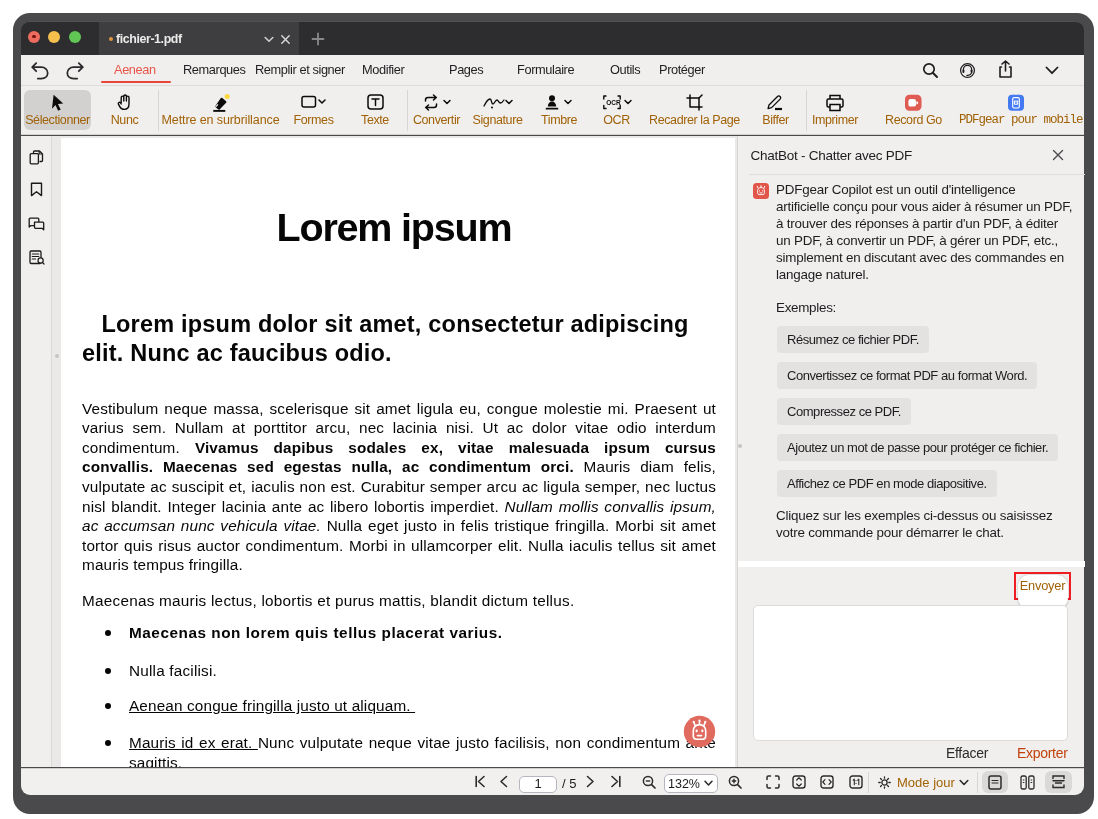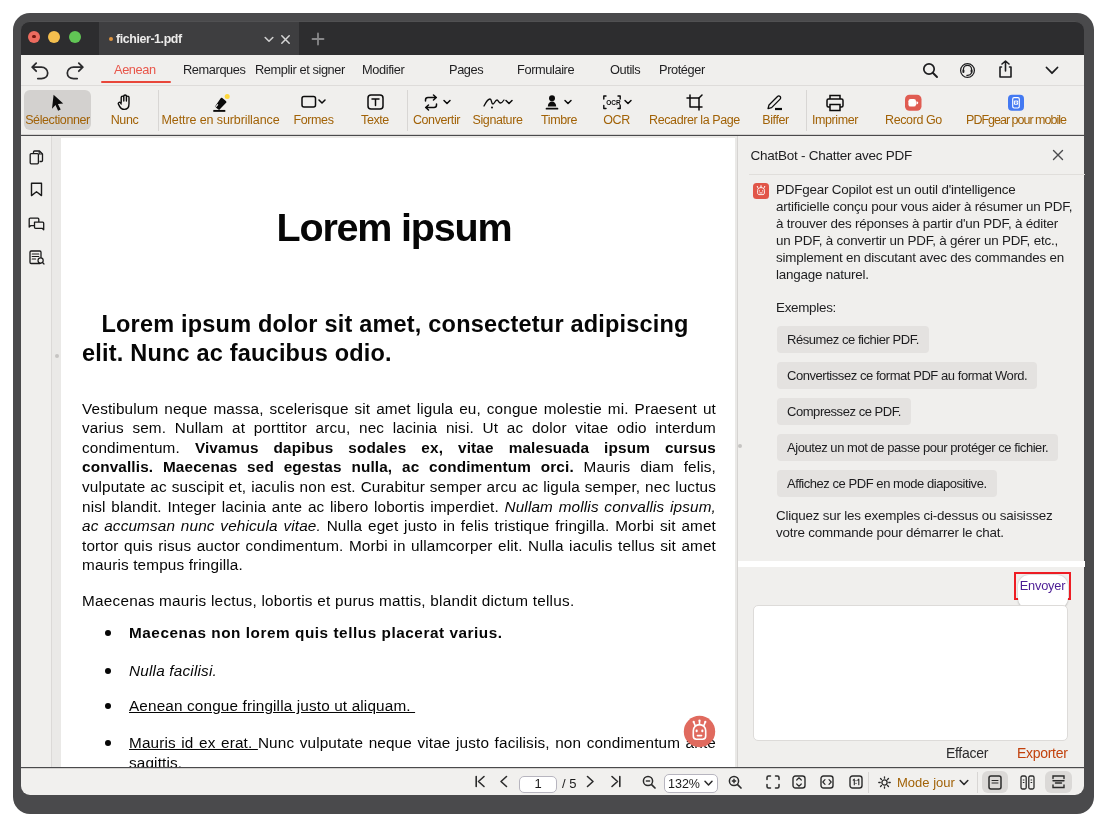--- a/index.html
+++ b/index.html
@@ -238,21 +238,21 @@
   </div>
   <div class="tbtn" style="left:938px; width:114px; letter-spacing:-0.55px;">
     <div class="ico">
         <svg style="margin:0 auto;" width="16" height="17" viewBox="0 0 16 17">
           <rect x="0" y="0.8" width="16" height="16" rx="4" fill="#4379f2"></rect>
           <rect x="4.7" y="3.6" width="6.6" height="10.4" rx="1.4" stroke="#ffffff" stroke-width="1.15" fill="none"></rect>
           <rect x="5.9" y="6.5" width="4.2" height="4.2" rx="0.9" fill="#ffffff"></rect>
           <path d="M8 7.3 v2.2 M7.1 8.7 L8 9.6 L8.9 8.7" stroke="#4379f2" stroke-width="0.9" fill="none" stroke-linecap="round" stroke-linejoin="round"></path>
         </svg>
       </div>
-    <div class="lab" style="letter-spacing:-1.0px;">PDFgear pour mobile</div>
+    <div class="lab" style="letter-spacing:-1.0px;font-family:Liberation Mono, monospace;">PDFgear pour mobile</div>
   </div>
 </div>
 
 <div id="sidebar">
   <svg class="abs" style="left:8px; top:14px;" width="15" height="15" viewBox="0 0 15 15">
       <path d="M4.5 3.5 V2 a1 1 0 0 1 1-1 h5 l3 3 v6.5 a1 1 0 0 1-1 1 h-2" stroke="#1a1a1a" stroke-width="1.3" fill="none" stroke-linejoin="round"></path>
       <path d="M10.2 1.2 V4 H13" stroke="#1a1a1a" stroke-width="1.1" fill="none"></path>
       <rect x="1.2" y="3.6" width="8.2" height="10.2" rx="1" stroke="#1a1a1a" stroke-width="1.3" fill="none"></rect>
     </svg>
   <svg class="abs" style="left:9px; top:46px;" width="13" height="15" viewBox="0 0 13 15">
@@ -279,21 +279,21 @@
       <div class="jline">condimentum. <b>Vivamus dapibus sodales ex, vitae malesuada ipsum cursus</b></div>
       <div class="jline"><b>convallis. Maecenas sed egestas nulla, ac condimentum orci.</b> Mauris diam felis,</div>
       <div class="jline">vulputate ac suscipit et, iaculis non est. Curabitur semper arcu ac ligula semper, nec luctus</div>
       <div class="jline">nisl blandit. Integer lacinia ante ac libero lobortis imperdiet. <i>Nullam mollis convallis ipsum,</i></div>
       <div class="jline"><i>ac accumsan nunc vehicula vitae.</i> Nulla eget justo in felis tristique fringilla. Morbi sit amet</div>
       <div class="jline">tortor quis risus auctor condimentum. Morbi in ullamcorper elit. Nulla iaculis tellus sit amet</div>
       <div>mauris tempus fringilla.</div>
     </div>
     <div class="doctxt" style="left:21px; top:453.2px; width:634px; font-size:15.3px; letter-spacing:0.25px; line-height:19.55px;">Maecenas mauris lectus, lobortis et purus mattis, blandit dictum tellus.</div>
     <div class="doctxt bullet" style="left:68px; top:485.2px; width:587px; font-size:15.3px; letter-spacing:0.55px; line-height:19.55px; font-weight:bold;">Maecenas non lorem quis tellus placerat varius.</div>
-    <div class="doctxt bullet" style="left:68px; top:523.2px; width:587px; font-size:15.3px; letter-spacing:0.2px; line-height:19.55px; font-style:italic;">Nulla facilisi.</div>
+    <div class="doctxt bullet" style="left:68px; top:523.2px; width:587px; font-size:15.3px; letter-spacing:0.2px; line-height:19.55px; ">Nulla facilisi.</div>
     <div class="doctxt bullet" style="left:68px; top:558.2px; width:587px; font-size:15.3px; letter-spacing:0.15px; line-height:19.55px;"><u>Aenean congue fringilla justo ut aliquam.&nbsp;</u></div>
     <div class="doctxt bullet" style="left:68px; top:595.2px; width:587px; font-size:15.3px; letter-spacing:0.15px; line-height:19.55px;">
       <div class="jline"><u>Mauris id ex erat.&nbsp;</u>Nunc vulputate neque vitae justo facilisis, non condimentum ante</div>
       <div>sagittis.</div>
     </div>
   </div>
 
   <svg class="abs" style="left:631px; top:579px;" width="33" height="33" viewBox="0 0 33 33">
     <circle cx="16.5" cy="16.5" r="15.7" fill="#e06a5e"></circle>
     <g stroke="#ffffff" stroke-width="1.6" fill="none" stroke-linecap="round" stroke-linejoin="round">
@@ -330,21 +330,21 @@
   <div class="abs" style="left:38px; top:44.5px; font-size:13.4px; line-height:17px; color:#1d1d1f; white-space:nowrap; letter-spacing:-0.2px;">PDFgear Copilot est un outil d'intelligence<br>artificielle conçu pour vous aider à résumer un PDF,<br>à trouver des réponses à partir d'un PDF, à éditer<br>un PDF, à convertir un PDF, à gérer un PDF, etc.,<br>simplement en discutant avec des commandes en<br>langage naturel.</div>
   <div class="abs" style="left:38px; top:163.5px; font-size:13.4px; letter-spacing:-0.28px; color:#1d1d1f;">Exemples:</div>
   <div class="abs" style="left:39px; top:189.5px;"><span class="pill">Résumez ce fichier PDF.</span></div>
   <div class="abs" style="left:39px; top:225.5px;"><span class="pill">Convertissez ce format PDF au format Word.</span></div>
   <div class="abs" style="left:39px; top:261.5px;"><span class="pill">Compressez ce PDF.</span></div>
   <div class="abs" style="left:39px; top:297.5px;"><span class="pill">Ajoutez un mot de passe pour protéger ce fichier.</span></div>
   <div class="abs" style="left:39px; top:333.5px;"><span class="pill">Affichez ce PDF en mode diapositive.</span></div>
   <div class="abs" style="left:38px; top:370.5px; font-size:13.4px; line-height:17px; color:#1d1d1f; white-space:nowrap; letter-spacing:-0.2px;">Cliquez sur les exemples ci-dessus ou saisissez<br>votre commande pour démarrer le chat.</div>
   <div class="abs" style="left:0px; top:424.5px; width:347px; height:6.5px; background:#ffffff;"></div>
   <div class="abs" style="left:276px; top:435.5px; width:56.5px; height:28.5px; border:2.5px solid #ee1d24;"></div>
-  <div class="abs" style="left:279.5px; top:439px; width:50px; height:34px; background:#ffffff; border-radius:11px; box-shadow:0 0.5px 2px rgba(0,0,0,0.25); font-size:12.8px; letter-spacing:-0.2px; color:#4c1d95; text-align:center; line-height:21.5px;">Envoyer</div>
+  <div class="abs" style="left:279.5px; top:439px; width:50px; height:34px; background:#ffffff; border-radius:11px; box-shadow:0 0.5px 2px rgba(0,0,0,0.25); font-size:12.8px; letter-spacing:-0.2px; color:#a16207; text-align:center; line-height:21.5px;">Envoyer</div>
   <div class="abs" style="left:15px; top:469px; width:315px; height:136px; background:#ffffff; border:1px solid #dddbd9; border-radius:5px;"></div>
   <div class="abs" style="left:208px; top:609px; font-size:14px; letter-spacing:-0.3px; color:#2b2b2d;">Effacer</div>
   <div class="abs" style="left:279px; top:609px; font-size:14px; letter-spacing:-0.3px; color:#c2410c;">Exporter</div>
 </div>
 <div class="abs" style="left:55px; top:354px; width:4px; height:4px; border-radius:50%; background:#c6c4c2;"></div>
 <div class="abs" style="left:737.5px; top:444px; width:4px; height:4px; border-radius:50%; background:#c6c4c2;"></div>
 <div id="statusbar">
   <svg class="abs" style="left:453px; top:6px;" width="12" height="13" viewBox="0 0 12 13">
       <path d="M2.2 1.5 V11.5 M10 1.5 L4.5 6.5 L10 11.5" stroke="#2b2b2b" stroke-width="1.6" fill="none" stroke-linecap="round" stroke-linejoin="round"></path>
     </svg>

